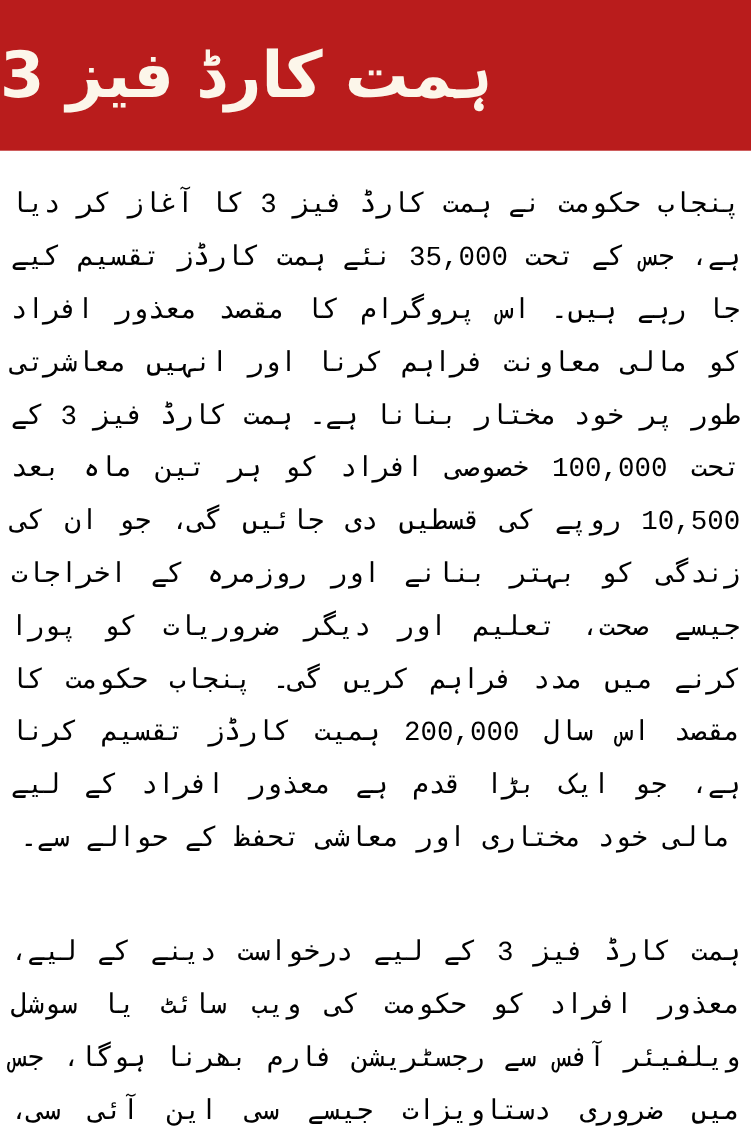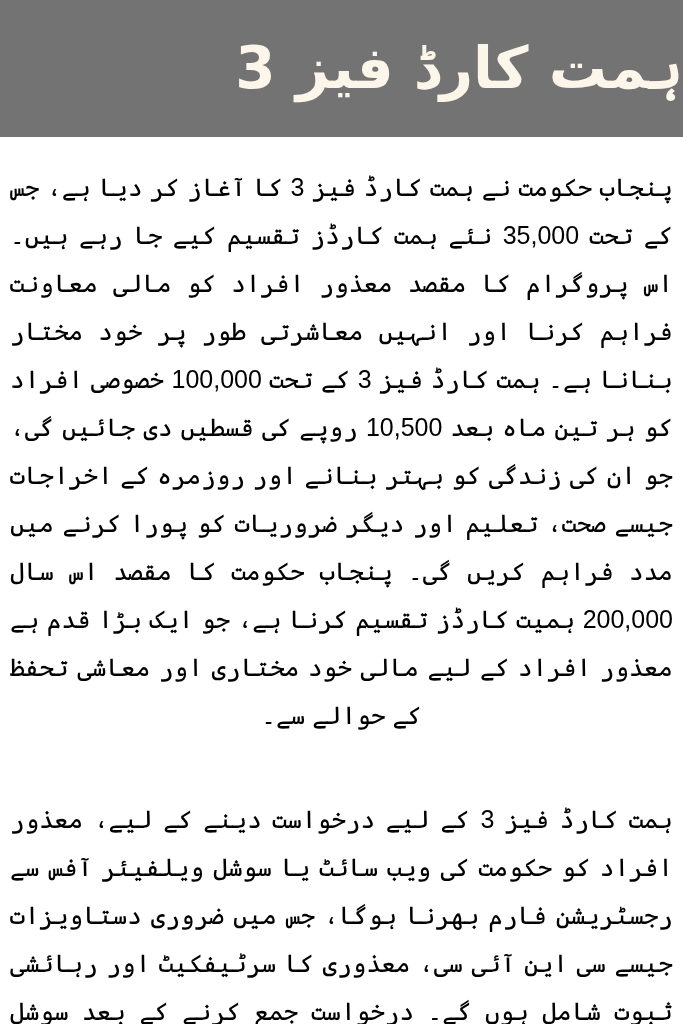--- a/index.html
+++ b/index.html
@@ -8,24 +8,24 @@
   }
   body {
     width: 683px;
     min-height: 1024px;
     margin: 0 auto;
     background: #ffffff;
   }
   .banner {
     width: 100%;
     height: 137px;
-    background: #737373;
+    background: #b91c1c;
     display: flex;
     align-items: center;
-    justify-content: flex-end;
+    justify-content: flex-start;
   }
   .banner-title {
     direction: rtl;
     unicode-bidi: plaintext;
     color: #fcf6ea;
     font-size: 58px;
     font-weight: bold;
     letter-spacing: 1px;
     text-align: center;
     line-height: 1.1;
@@ -35,21 +35,21 @@
     padding: 26px 10px 30px 10px;
   }
   .para {
     direction: rtl;
     unicode-bidi: plaintext;
     text-align: justify;
     text-align-last: center;
     color: #000000;
     font-size: 25px;
     line-height: 48px;
-    font-family: Liberation Sans, sans-serif;
+    font-family: Liberation Mono, monospace;
   }
   .para + .para {
     margin-top: 56px;
   }
 </style>
 </head>
 <body>
 
 <header class="banner">
   <h1 class="banner-title">ہمت کارڈ فیز 3</h1>

